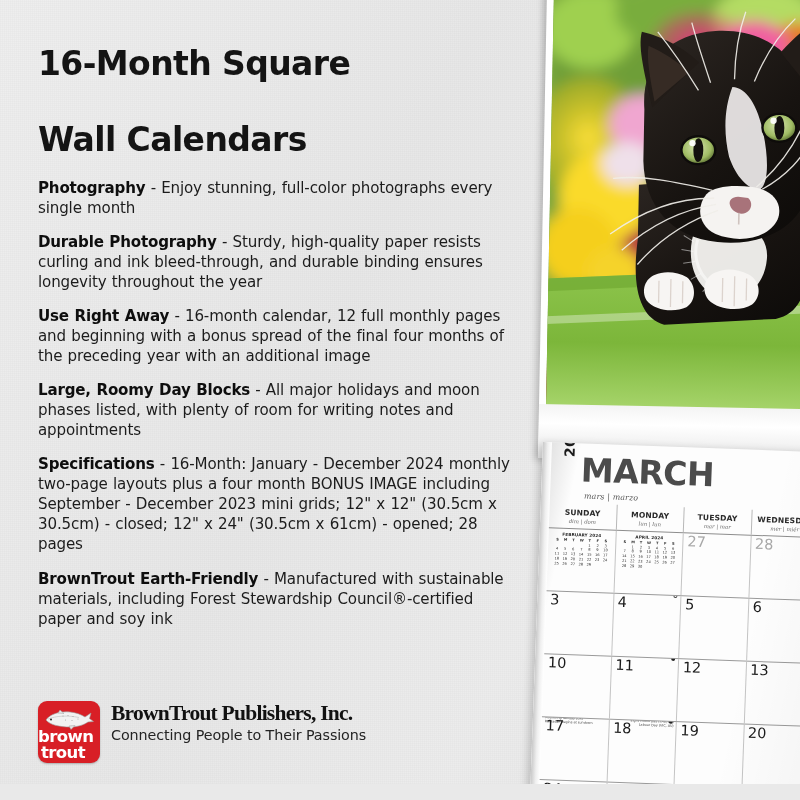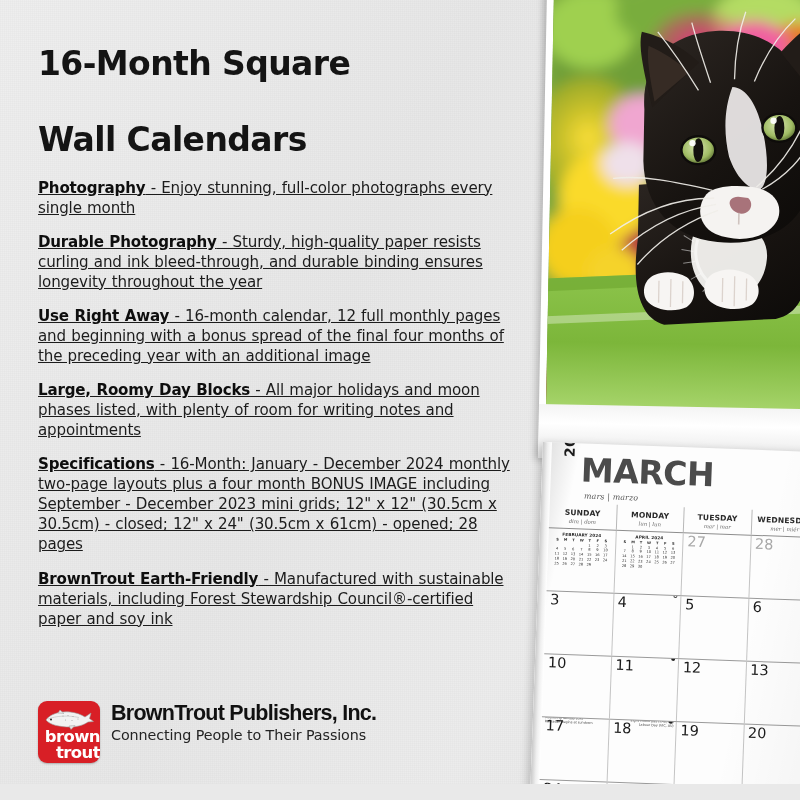--- a/index.html
+++ b/index.html
@@ -39,21 +39,20 @@
   }
   .headline .l2 { display: block; margin-top: 36px; }
 
   .feature {
     font-size: 15.1px;
     line-height: 1.33;
     color: #1c1c1c;
     margin-bottom: 14px;
     letter-spacing: -0.15px;
     word-spacing: 0.6px;
-    text-decoration: underline;
   }
   .feature .lead {
     font-weight: bold;
     color: #0e0e0e;
     letter-spacing: -0.2px;
   }
   .feature .body { font-weight: normal; }
 
   
   .logo-row {
@@ -71,42 +70,41 @@
     box-shadow: 0 1px 2px rgba(0,0,0,0.25);
     overflow: hidden;
   }
   .logo-fish {
     position: absolute;
     left: 5px; top: 7px;
     width: 52px; height: 22px;
   }
   .logo-word {
     position: absolute;
-    left: 0; right: 0;
+    left: 0; right: 12px;
     top: 28px;
-    text-align: right;
+    text-align: center;
     color: #ffffff;
     font-family: "DejaVu Sans", sans-serif;
     font-weight: bold;
     line-height: 0.94;
     letter-spacing: -0.6px;
   }
   .logo-word .lw1 { display: block; font-size: 16.5px; }
   .logo-word .lw2 { display: block; font-size: 16.5px; }
 
   .logo-text { margin-left: 11px; padding-top: 1px; }
   .brand-name {
-    font-family: Liberation Sans, sans-serif;
+    font-family: Liberation Serif, serif;
     font-weight: bold;
     font-size: 21.5px;
     letter-spacing: -0.75px;
     color: #111111;
     line-height: 1.08;
     white-space: nowrap;
-    text-align: center;
   }
   .brand-tagline {
     font-size: 14.3px;
     color: #232323;
     letter-spacing: -0.1px;
     margin-top: 2px;
     white-space: nowrap;
   }
   .legal {
     margin-top: 7px;

